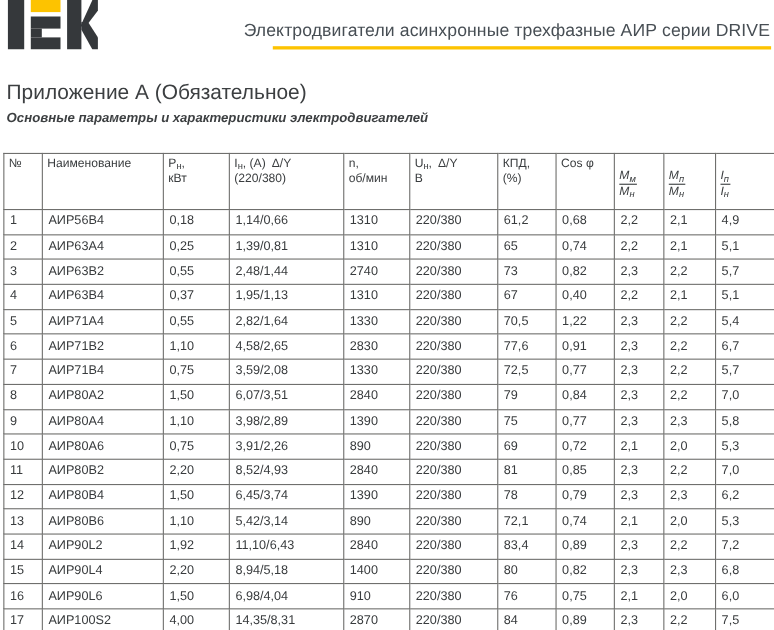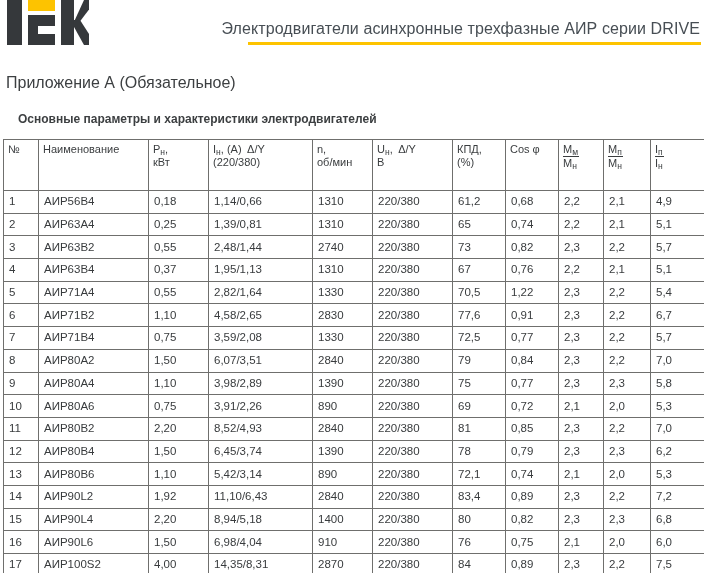--- a/index.html
+++ b/index.html
@@ -21,25 +21,25 @@
   }
   .yellow-rule{
     position:absolute;left:248px;top:42px;width:453px;height:3px;
     background:var(--accent);
   }
   .logo{position:absolute;left:7px;top:0;}
   .logo-dark{fill:var(--dark);}
   .logo-yellow{fill:var(--accent);}
   .doc-title{
     position:absolute;left:6px;top:74px;margin:0;
-    font-size:16px;font-weight:400;color:var(--text);
+    font-size:19px;font-weight:400;color:var(--text);
   }
   .doc-subtitle{
-    position:absolute;left:6px;top:100px;margin:12px;
-    font-size:12px;font-weight:700;color:var(--text);
+    position:absolute;left:6px;top:100px;margin:0;
+    font-size:12px;font-weight:700;color:var(--text);font-style:italic;
   }
   table.params{
     position:absolute;left:3px;top:139px;
     width:706px;border-collapse:collapse;table-layout:fixed;
   }
   table.params th, table.params td{
     border:1px solid var(--line);
     font-weight:400;text-align:left;
     overflow:hidden;white-space:nowrap;
   }
@@ -47,21 +47,21 @@
   table.params th{
     vertical-align:top;padding:3px 2px 0 4px;
     font-size:11px;line-height:13px;color:#3A3D3F;
   }
   table.params tbody tr{height:22.7px;}
   table.params td{
     vertical-align:middle;padding:0 2px 1px 5px;
     font-size:11.5px;color:#383B3D;
   }
   .th-line2{display:block;}
-  .frac{display:inline-block;line-height:11px;margin-top:1px;}
+  .frac{display:inline-block;line-height:11px;margin-top:12px;font-style:italic;}
   .frac .ft{display:block;border-bottom:1px solid #3A3D3F;padding:0 1px 1px 0;}
   .frac .fb{display:block;padding-top:1px;}
   sub.sb{font-size:8.5px;vertical-align:-2px;line-height:0;}
 </style>
 </head>
 <body>
 
 <div>
 
   <svg class="logo" width="82" height="45" viewBox="0 0 82 45" aria-label="IEK">
@@ -189,21 +189,21 @@
           <td>5,7</td>
         </tr>
         <tr>
           <td>4</td>
           <td>АИР63В4</td>
           <td>0,37</td>
           <td>1,95/1,13</td>
           <td>1310</td>
           <td>220/380</td>
           <td>67</td>
-          <td>0,76</td>
+          <td>0,40</td>
           <td>2,2</td>
           <td>2,1</td>
           <td>5,1</td>
         </tr>
         <tr>
           <td>5</td>
           <td>АИР71А4</td>
           <td>0,55</td>
           <td>2,82/1,64</td>
           <td>1330</td>

